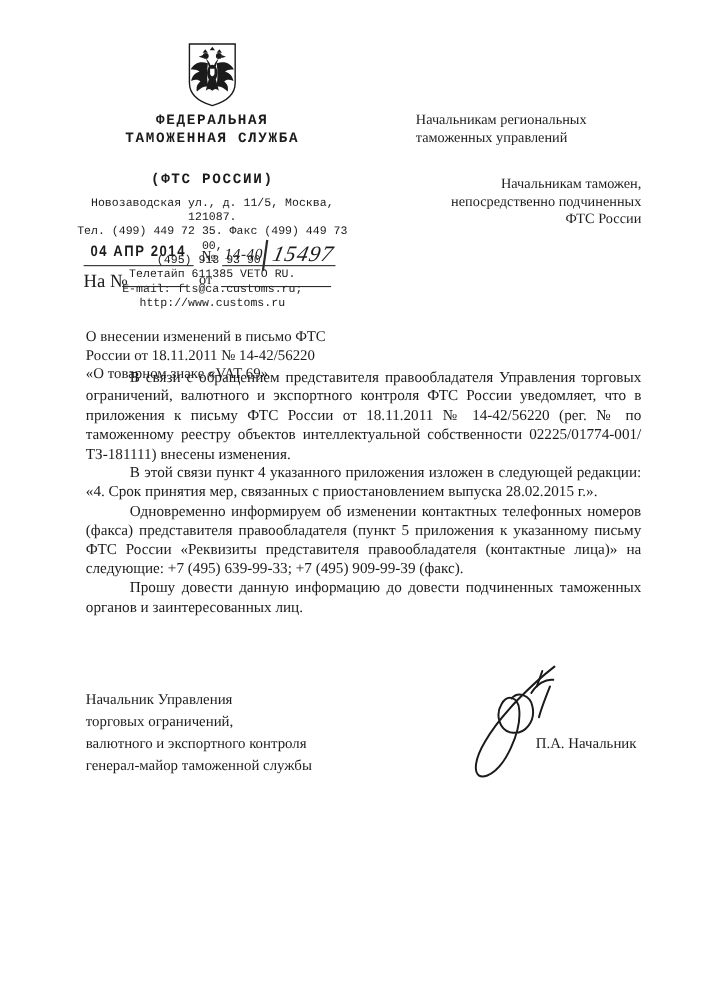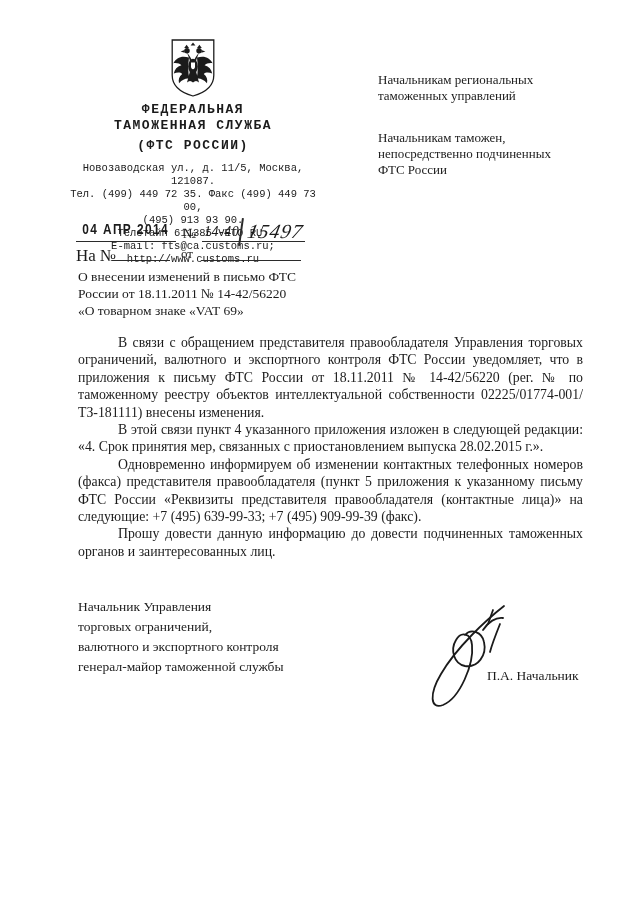--- a/index.html
+++ b/index.html
@@ -4,48 +4,48 @@
 <style>
   html,body{margin:0;padding:0;background:#fff;}
   .page{
     position:relative;
     width:640px;height:905px;
     background:#fff;
     font-family:"Liberation Serif", serif;
     color:#1b1b1b;
     overflow:hidden;
   }
-  .pre{white-space:pre-line;}
+  .pre{white-space:pre-line;margin-top:29px;}
 
   
   .letterhead{
     position:absolute;left:62px;top:38px;width:262px;
     text-align:center;
     font-family:Liberation Mono, monospace;
   }
   .emblem{width:48px;height:60px;margin:0 auto;display:block;}
   .org-name{
     margin-top:4px;
     font-weight:bold;font-size:13px;line-height:16px;letter-spacing:1.5px;
   }
   .org-short{
-    margin-top:4px;
+    margin-top:21px;
     font-weight:bold;font-size:13px;line-height:16px;letter-spacing:1.5px;
   }
   .contacts{
     margin-top:8px;
     font-size:10.5px;line-height:13px;
   }
 
   
   .addressees{
     position:absolute;left:378px;top:72px;width:205px;
     font-size:13px;line-height:16px;
   }
-  .addressee-2{margin-top:26px;}
+  .addressee-2{margin-top:26px;text-align:right;}
 
   
   .date-cell{
     position:absolute;left:76px;top:220px;width:100px;height:21px;
     border-bottom:1.5px solid #2b2b2b;text-align:center;
   }
   .date-stamp{
     display:inline-block;
     font-family:"Liberation Sans", sans-serif;
     font-weight:bold;font-size:12.5px;letter-spacing:1.5px;

